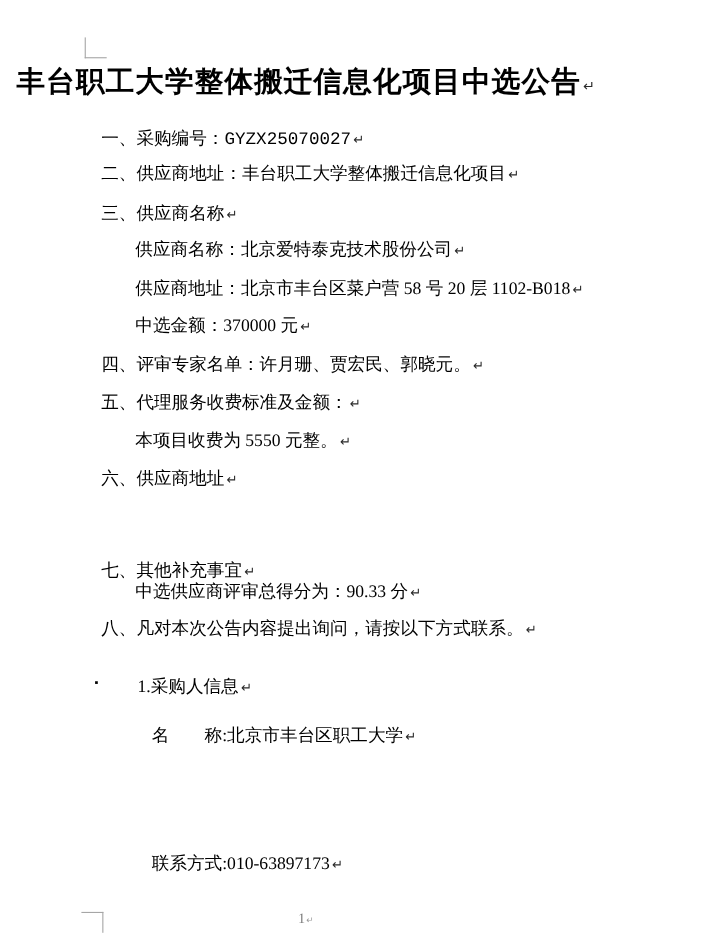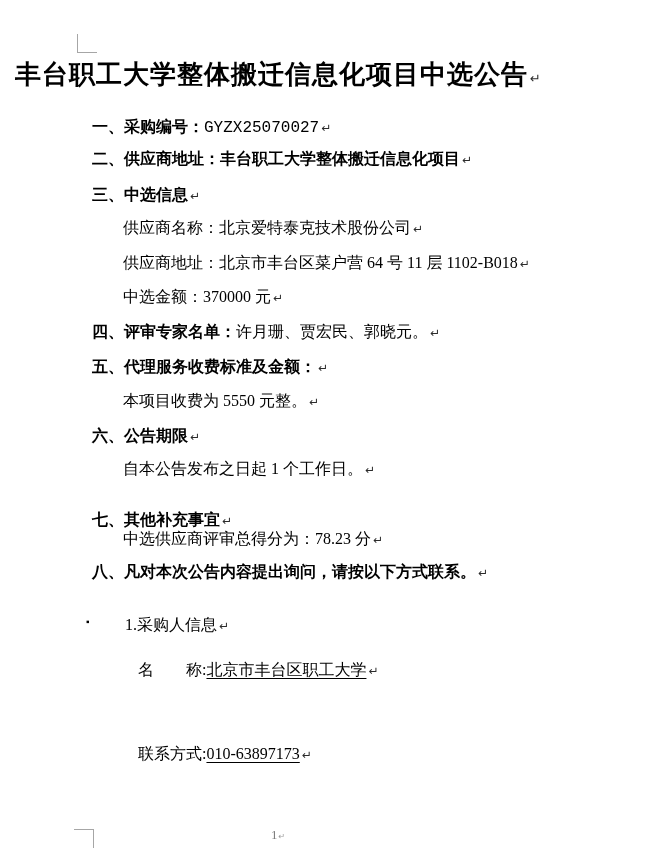--- a/index.html
+++ b/index.html
@@ -40,32 +40,31 @@
   }
 
   .line {
     position: absolute;
     white-space: nowrap;
     font-size: 16px;
     line-height: 20px;
   }
   .h {  
     font-family: "Liberation Sans", sans-serif;
-    font-weight: 700;
+    font-weight: 400;
   }
   .v {  
     font-family: "Liberation Serif", serif;
     font-weight: 400;
   }
   .m {  
     font-family: Liberation Mono, monospace;
     font-weight: 400;
   }
   .u {  
-    text-decoration: underline;
     text-underline-offset: 3px;
     text-decoration-thickness: 1px;
   }
   .pm { 
     font-size: 12px;
     color: #2b2b2b;
     margin-left: 2px;
     font-family: "DejaVu Sans", sans-serif;
   }
   .pm-title { font-size: 13px; }
@@ -112,78 +111,75 @@
 
   <div class="line" style="top:117px;left:92px">
     <span class="h">一、采购编号：</span><span class="m">GYZX25070027</span><span class="pm">↵</span>
   </div>
 
   <div class="line" style="top:149px;left:92px">
     <span class="h">二、供应商地址：丰台职工大学整体搬迁信息化项目</span><span class="pm">↵</span>
   </div>
 
   <div class="line" style="top:185px;left:92px">
-    <span class="h">三、中选信息</span><span class="pm">↵</span>
+    <span class="h">三、供应商名称</span><span class="pm">↵</span>
   </div>
 
   <div class="line" style="top:218px;left:123px">
     <span class="v">供应商名称：北京爱特泰克技术股份公司</span><span class="pm">↵</span>
   </div>
 
   <div class="line" style="top:253px;left:123px">
-    <span class="v">供应商地址：北京市丰台区菜户营 64 号 11 层 1102-B018</span><span class="pm">↵</span>
+    <span class="v">供应商地址：北京市丰台区菜户营 58 号 20 层 1102-B018</span><span class="pm">↵</span>
   </div>
 
   <div class="line" style="top:287px;left:123px">
     <span class="v">中选金额：370000 元</span><span class="pm">↵</span>
   </div>
 
   <div class="line" style="top:357px;left:92px">
     <span class="h">五、代理服务收费标准及金额：</span><span class="pm">↵</span>
   </div>
 
   <div class="line" style="top:322px;left:92px">
     <span class="h">四、评审专家名单：</span><span class="v">许月珊、贾宏民、郭晓元。</span><span class="pm">↵</span>
   </div>
 
   <div class="line" style="top:391px;left:123px">
     <span class="v">本项目收费为 5550 元整。</span><span class="pm">↵</span>
   </div>
 
   <div class="line" style="top:426px;left:92px">
-    <span class="h">六、公告期限</span><span class="pm">↵</span>
+    <span class="h">六、供应商地址</span><span class="pm">↵</span>
   </div>
 
-  <div class="line" style="top:459px;left:123px">
-    <span class="v">自本公告发布之日起 1 个工作日。</span><span class="pm">↵</span>
-  </div>
 
   <div class="line" style="top:510px;left:92px">
     <span class="h">七、其他补充事宜</span><span class="pm">↵</span>
   </div>
 
   <div class="line" style="top:529px;left:123px">
-    <span class="v">中选供应商评审总得分为：78.23 分</span><span class="pm">↵</span>
+    <span class="v">中选供应商评审总得分为：90.33 分</span><span class="pm">↵</span>
   </div>
 
   <div class="line" style="top:562px;left:92px">
     <span class="h">八、凡对本次公告内容提出询问，请按以下方式联系。</span><span class="pm">↵</span>
   </div>
 
   <span class="bullet">▪</span>
   <div class="line" style="top:615px;left:125px">
     <span class="v">1.采购人信息</span><span class="pm">↵</span>
   </div>
 
   <div class="line" style="top:660px;left:138px">
     <span class="v">名　　称:</span><span class="v u">北京市丰台区职工大学</span><span class="pm">↵</span>
   </div>
 
 
-  <div class="line" style="top:744px;left:138px">
+  <div class="line" style="top:776px;left:138px">
     <span class="v">联系方式:</span><span class="v u">010-63897173</span><span class="pm">↵</span>
   </div>
 
   <div class="footer">
     <span>1</span><span class="pm-footer">↵</span>
   </div>
 
 </div>
 
 </body></html>

